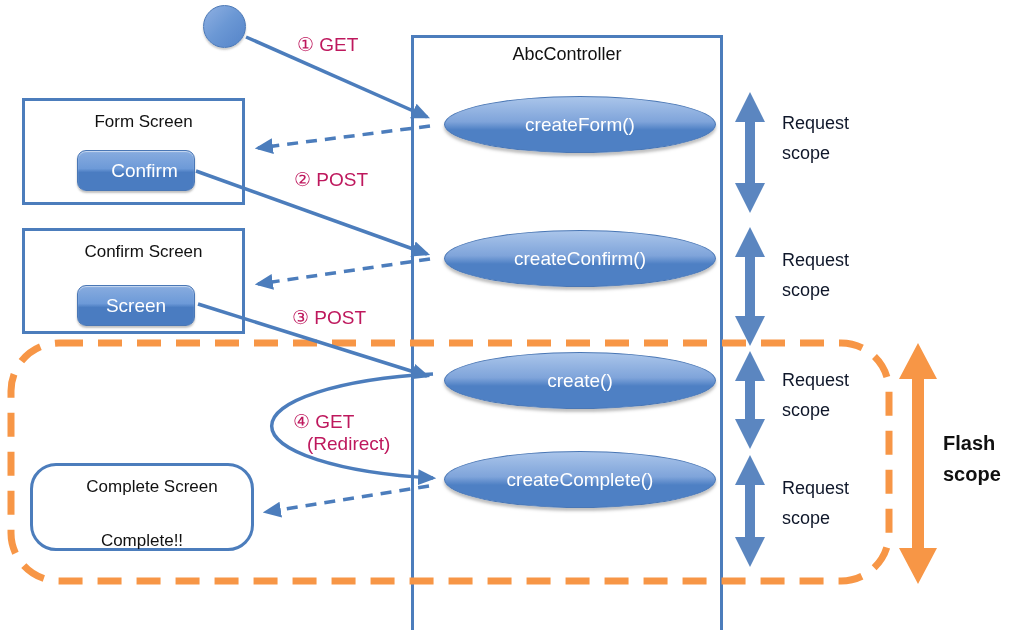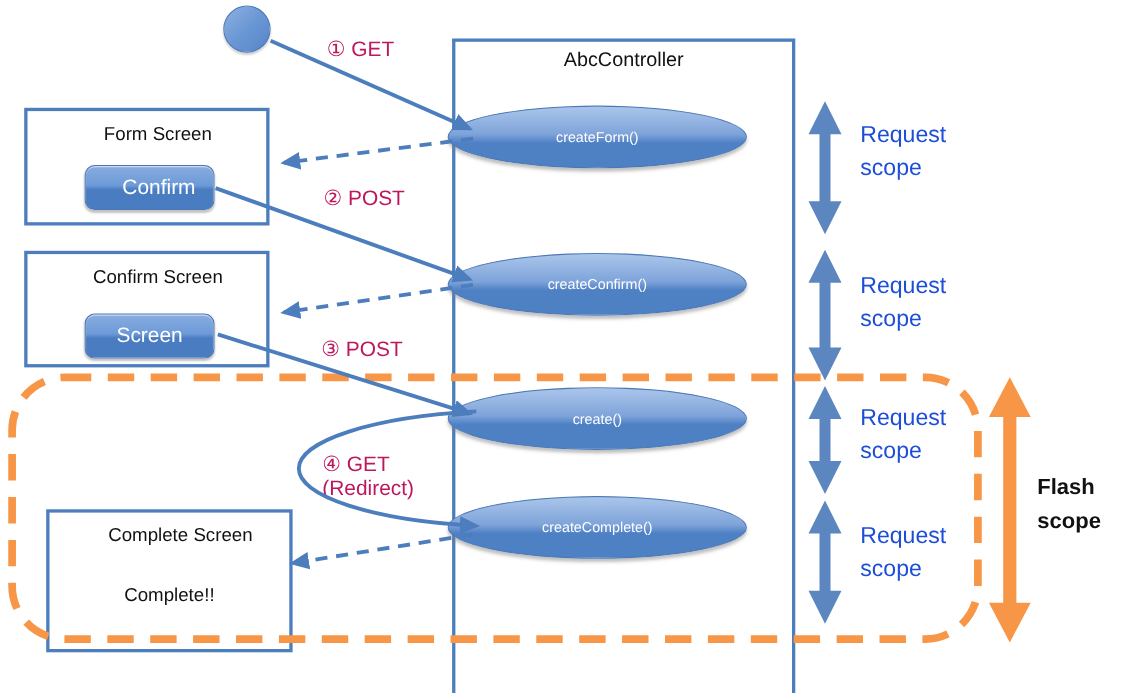--- a/index.html
+++ b/index.html
@@ -56,28 +56,28 @@
   .controller-title {
     text-align: center;
     margin-top: 6px;
     font-size: 18px;
     color: #111111;
   }
 
   
   .method {
     position: absolute;
-    left: 407px;
+    left: 444px;
     width: 272px;
     height: 57px;
     border-radius: 50%;
     border: 1px solid #4a77b5;
     background: linear-gradient(to bottom, #aac5ea 0%, #7fa4da 45%, #4e80c4 60%, #4e80c4 100%);
     color: #ffffff;
-    font-size: 13px;
+    font-size: 19px;
     text-align: center;
     line-height: 56px;
     box-shadow: 0 3px 3px rgba(130,130,130,0.5);
   }
 
   
   .actor {
     position: absolute;
     left: 203px; top: 5px;
     width: 43px; height: 43px;
@@ -87,30 +87,30 @@
     box-shadow: 0 2px 2px rgba(130,130,130,0.4);
   }
 
   
   .flow-label {
     position: absolute;
     font-size: 19px;
     color: #be185d;
     white-space: nowrap;
   }
-  .flow-sub { }
+  .flow-sub { margin-left: 14px; }
 
   
   .scope-label {
     position: absolute;
     left: 782px;
     width: 92px;
-    font-size: 21px;
+    font-size: 18px;
     line-height: 30px;
-    color: #1d4ed8;
+    color: #0f172a;
   }
   .flash-label {
     position: absolute;
     left: 943px;
     top: 428px;
     width: 80px;
     font-size: 20px;
     font-weight: bold;
     line-height: 31px;
     color: #111111;
@@ -140,21 +140,21 @@
   <div class="screen-box" style="left:22px; top:98px; width:223px; height:107px;">
     <div class="screen-title">Form Screen</div>
     <div class="gbtn" style="top:49px;padding-left:17px;">Confirm</div>
   </div>
 
   <div class="screen-box" style="left:22px; top:228px; width:223px; height:106px;">
     <div class="screen-title">Confirm Screen</div>
     <div class="gbtn" style="top:54px;">Screen</div>
   </div>
 
-  <div class="screen-box" style="left:42px; top:463px; width:224px; height:130px;">
+  <div class="screen-box" style="left:30px; top:463px; width:224px; height:88px;border-radius:26px;">
     <div class="screen-title">Complete Screen</div>
     <div class="success-msg">Complete!!</div>
   </div>
 
   <div class="controller">
     <div class="controller-title">AbcController</div>
   </div>
 
   <div class="method" style="top:96px;">createForm()</div>
   <div class="method" style="top:230px;">createConfirm()</div>

